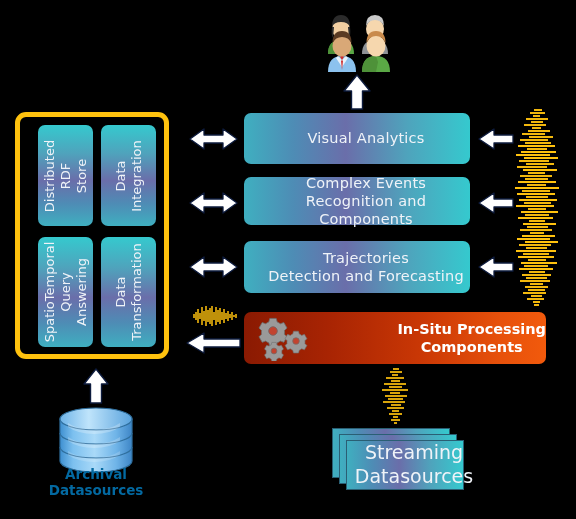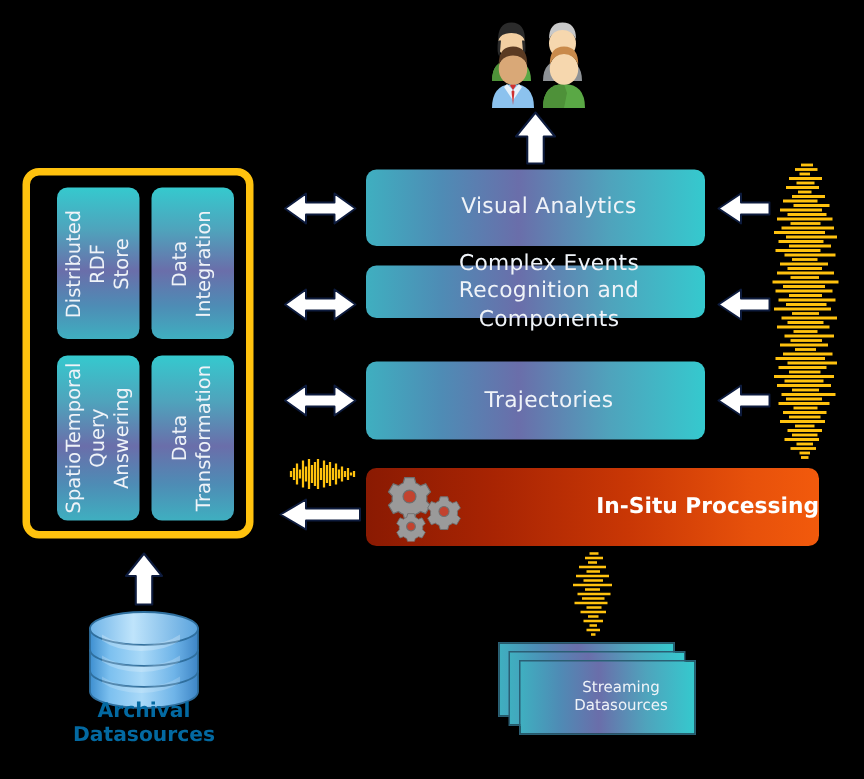--- a/index.html
+++ b/index.html
@@ -43,21 +43,21 @@
     align-items: center;
     justify-content: center;
     text-align: center;
     color: #EFF3F8;
     font-size: 14.5px;
     line-height: 1.25;
     letter-spacing: .2px;
     box-shadow: 0 1px 2px rgba(0,0,0,.6);
   }
   #box-visual     { left:244px; top:113px; width:226px; height:51px; }
-  #box-complex    { left:244px; top:177px; width:226px; height:35px; }
+  #box-complex    { left:244px; top:177px; width:226px; height:48px; }
   #box-traject    { left:244px; top:241px; width:226px; height:52px;justify-content:center; }
 
   
   #box-insitu {
     position: absolute;
     left: 244px; top: 312px; width: 302px; height: 52px;
     border-radius: 7px;
     background: linear-gradient(90deg,
         #8A1A02 0%,
         #A82403 28%,
@@ -128,21 +128,21 @@
   
   #streaming { position: absolute; left: 332px; top: 428px; width: 132px; height: 62px; }
   .scard {
     position: absolute;
     border: 1px solid #2a5f74;
   }
   #sc1 { left: 0px;  top: 0px;  width: 118px; height: 50px; }
   #sc2 { left: 7px;  top: 6px;  width: 118px; height: 50px; }
   #sc3 { left: 14px; top: 12px; width: 118px; height: 50px;
          display:flex; align-items:center; justify-content:center;
-         color:#EFF3F8; font-size:10px; line-height:1.25; text-align:center; }
+         color:#EFF3F8; font-size:19px; line-height:1.25; text-align:center; }
 
   
   .wave { position: absolute; }
 </style>
 </head>
 <body>
 
 <div id="stage">
 
   <div id="people">
@@ -196,20 +196,21 @@
   <div id="box-complex" class="procbox tealgrad">
     <span>
       <span>Complex Events</span><br>
       <span>Recognition and Components</span>
     </span>
   </div>
 
   <div id="box-traject" class="procbox tealgrad">
     <span>
       <span>Trajectories</span><br>
+      <span>Detection and Forecasting</span>
     </span>
   </div>
 
   <div id="box-insitu">
     <div id="gears">
       <svg width="62" height="44" viewBox="0 0 62 44">
         <g fill="#9a9a9a" stroke="#6f6f6f" stroke-width="0.8">
 
           <g transform="translate(17,14)">
             <path d="M-3.2,-12.6 h6.4 l1,3.6 a9.6 9.6 0 0 1 3.1 1.8 l3.5-1.3 l3.2 5.5 l-2.6 2.6
@@ -233,20 +234,21 @@
                      a9.6 9.6 0 0 1 0 3.6 l2.6 2.6 l-3.2 5.5 l-3.5-1.3 a9.6 9.6 0 0 1 -3.1 1.8
                      l-1 3.6 h-6.4 l-1-3.6 a9.6 9.6 0 0 1 -3.1-1.8 l-3.5 1.3 l-3.2-5.5 l2.6-2.6
                      a9.6 9.6 0 0 1 0-3.6 l-2.6-2.6 l3.2-5.5 l3.5 1.3 a9.6 9.6 0 0 1 3.1-1.8 z"></path>
             <circle cx="0" cy="0" r="4.3" fill="#c2432f" stroke="#6f6f6f" stroke-width="1.1"></circle>
           </g>
         </g>
       </svg>
     </div>
     <div class="label">
       <span>In-Situ Processing</span><br>
+      <span>Components</span>
     </div>
   </div>
 
   <div id="gold-panel">
     <div id="vb-rdf" class="vbox tealgrad-v">
       <div class="vtext">
         <span>Distributed</span><br>
         <span>RDF</span><br>
         <span>Store</span>
       </div>

